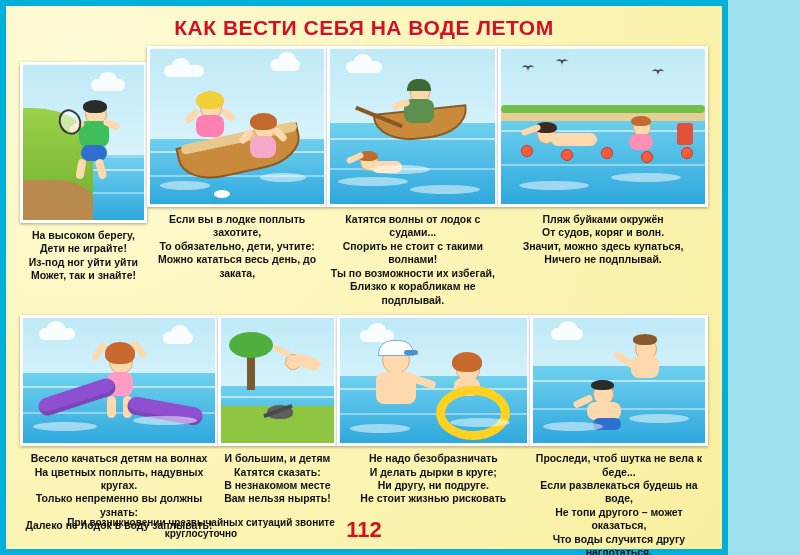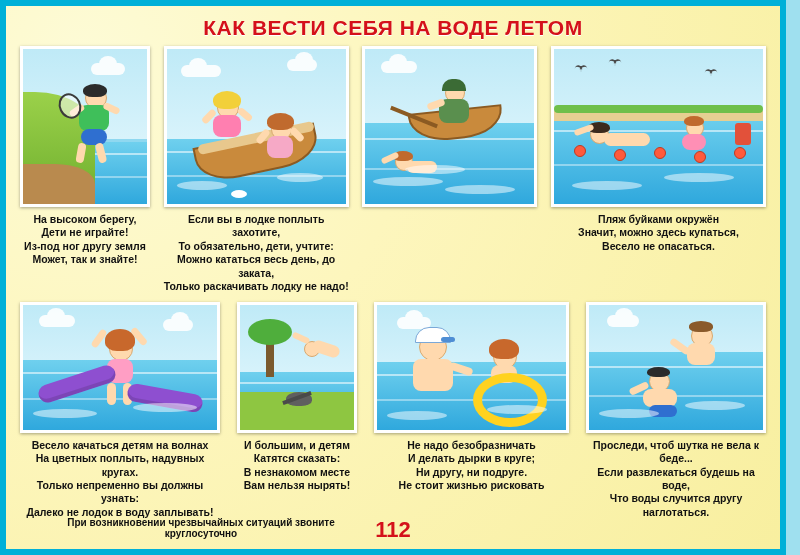--- a/index.html
+++ b/index.html
@@ -2,21 +2,21 @@
 <html><head>
 <meta charset="utf-8">
 <style>
   html,body{margin:0;padding:0;}
   body{
     width:800px;height:555px;overflow:hidden;
     font-family:"Liberation Sans", sans-serif;
     background:#9fe0ef;
   }
   .poster{
-    position:relative;width:786px;height:555px;
+    position:relative;width:728px;height:555px;
     box-sizing:border-box;
     border:6px solid #00b0d8;
     background:#fdf8c9;
   }
   .poster:before{
     content:"";position:absolute;inset:0;
     background:
       radial-gradient(circle at 10% 10%, #fdfbd6 0%, #fdf6bd 40%, #f8ef9f 100%);
     z-index:0;
   }
@@ -46,21 +46,21 @@
     text-align:center;
     font-size:10.5px;
     font-weight:bold;
     color:#111;
     line-height:1.28;
     margin-top:6px;
   }
 
   
   .r1{margin-top:6px;padding:0 14px;justify-content:space-between;}
-  .c1{width:130px;}
+  .c1{width:130px;margin-top:16px;}
   .c1 .frame{height:155px;}
   .c2{width:185px;}
   .c2 .frame{height:155px;}
   .c3{width:175px;}
   .c3 .frame{height:155px;}
   .c4{width:215px;}
   .c4 .frame{height:155px;}
 
   
   .r2{margin-top:8px;padding:0 14px;justify-content:space-between;}
@@ -142,21 +142,21 @@
             <div class="limb" style="left:40px;top:18px;width:17px;height:7px;transform:rotate(25deg);"></div>
             <div class="limb" style="left:14px;top:56px;width:8px;height:20px;transform:rotate(10deg);"></div>
             <div class="limb" style="left:34px;top:56px;width:8px;height:20px;transform:rotate(-14deg);"></div>
             <div style="position:absolute;left:-4px;top:6px;width:18px;height:22px;border:2px solid #3b3b3b;border-radius:50%;background:#ffffff88;transform:rotate(-25deg);"></div>
           </div>
           <div class="sig"></div>
         </div>
         <div class="cap">
           <div>На высоком берегу,</div>
           <div>Дети не играйте!</div>
-          <div>Из-под ног другу земля</div>
+          <div>Из-под ног уйти уйти</div>
           <div>Может, так и знайте!</div>
         </div>
       </div>
 
       <div class="cell c2">
         <div class="frame">
           <div class="sky"></div>
           <div class="sea" style="height:42%"></div>
           <div class="cloud" style="left:14px;top:16px;width:40px;"></div>
           <div class="cloud" style="left:120px;top:10px;width:30px;"></div>
@@ -180,21 +180,20 @@
             <div class="limb" style="left:26px;top:20px;width:16px;height:7px;transform:rotate(45deg);"></div>
           </div>
           <div class="wave" style="left:10px;bottom:14px;width:50px;"></div>
           <div class="wave" style="left:110px;bottom:22px;width:46px;"></div>
           <div style="position:absolute;left:64px;bottom:6px;width:16px;height:8px;border-radius:50%;background:#fff;"></div>
         </div>
         <div class="cap">
           <div>Если вы в лодке поплыть захотите,</div>
           <div>То обязательно, дети, учтите:</div>
           <div>Можно кататься весь день, до заката,</div>
-          <div>Только раскачивать лодку не надо!</div>
         </div>
       </div>
 
       <div class="cell c3">
         <div class="frame">
           <div class="sky"></div>
           <div class="sea" style="height:52%"></div>
           <div class="cloud" style="left:16px;top:12px;width:36px;"></div>
 
           <div class="boat" style="left:44px;top:60px;width:90px;height:26px;transform:rotate(-6deg);"></div>
@@ -209,20 +208,26 @@
           <div class="person" style="left:20px;top:104px;">
             <div class="head" style="left:10px;top:0;width:16px;height:16px;"></div>
             <div class="hair" style="left:8px;top:-2px;width:20px;height:10px;background:#c06a2e;"></div>
             <div class="body" style="left:22px;top:8px;width:30px;height:12px;background:#ffd9ae;"></div>
             <div class="limb" style="left:-4px;top:2px;width:18px;height:6px;transform:rotate(-25deg);"></div>
           </div>
           <div class="wave" style="left:8px;bottom:18px;width:70px;"></div>
           <div class="wave" style="left:80px;bottom:10px;width:70px;"></div>
           <div class="wave" style="left:40px;bottom:30px;width:60px;"></div>
         </div>
+        <div class="cap">
+          <div>Катятся волны от лодок с судами...</div>
+          <div>Спорить не стоит с такими волнами!</div>
+          <div>Ты по возможности их избегай,</div>
+          <div>Близко к корабликам не подплывай.</div>
+        </div>
       </div>
 
       <div class="cell c4">
         <div class="frame">
           <div class="sky"></div>
           <div class="sea" style="height:58%"></div>
           <div style="position:absolute;left:0;right:0;top:40%;height:10px;background:#e6cf92;"></div>
           <div style="position:absolute;left:0;right:0;top:36%;height:8px;background:#6fbf4a;border-radius:4px;"></div>
           <div class="gull" style="left:20px;top:16px;"></div>
           <div class="gull" style="left:54px;top:10px;"></div>
@@ -245,22 +250,23 @@
             <div class="head" style="left:6px;top:0;width:16px;height:16px;"></div>
             <div class="hair" style="left:4px;top:-3px;width:20px;height:10px;background:#c06a2e;"></div>
             <div class="body" style="left:2px;top:15px;width:24px;height:16px;background:#ff8fb5;"></div>
           </div>
           <div style="position:absolute;right:12px;top:74px;width:16px;height:22px;border-radius:3px;background:#e2513a;"></div>
           <div class="wave" style="left:18px;bottom:14px;width:70px;"></div>
           <div class="wave" style="left:110px;bottom:22px;width:70px;"></div>
         </div>
         <div class="cap">
           <div>Пляж буйками окружён</div>
+          <div>От судов, коряг и волн.</div>
           <div>Значит, можно здесь купаться,</div>
-          <div>Весело не опасаться.</div>
+          <div>Ничего не подплывай.</div>
         </div>
       </div>
 
     </div>
 
     <div class="row r2">
 
       <div class="cell d1">
         <div class="frame">
           <div class="sky"></div>
@@ -364,20 +370,21 @@
             <div class="body" style="left:16px;top:38px;width:28px;height:12px;background:#2f6fd0;"></div>
             <div class="limb" style="left:-4px;top:18px;width:20px;height:7px;transform:rotate(-25deg);"></div>
           </div>
           <div class="wave" style="left:10px;bottom:12px;width:60px;"></div>
           <div class="wave" style="left:96px;bottom:20px;width:60px;"></div>
           <div class="sig"></div>
         </div>
         <div class="cap">
           <div>Проследи, чтоб шутка не вела к беде...</div>
           <div>Если развлекаться будешь на воде,</div>
+          <div>Не топи другого – может оказаться,</div>
           <div>Что воды случится другу наглотаться.</div>
         </div>
       </div>
 
     </div>
 
     <div class="footer">
       <div class="foot-text">При возникновении чрезвычайных ситуаций звоните круглосуточно</div>
       <div class="phone">112</div>
     </div>

